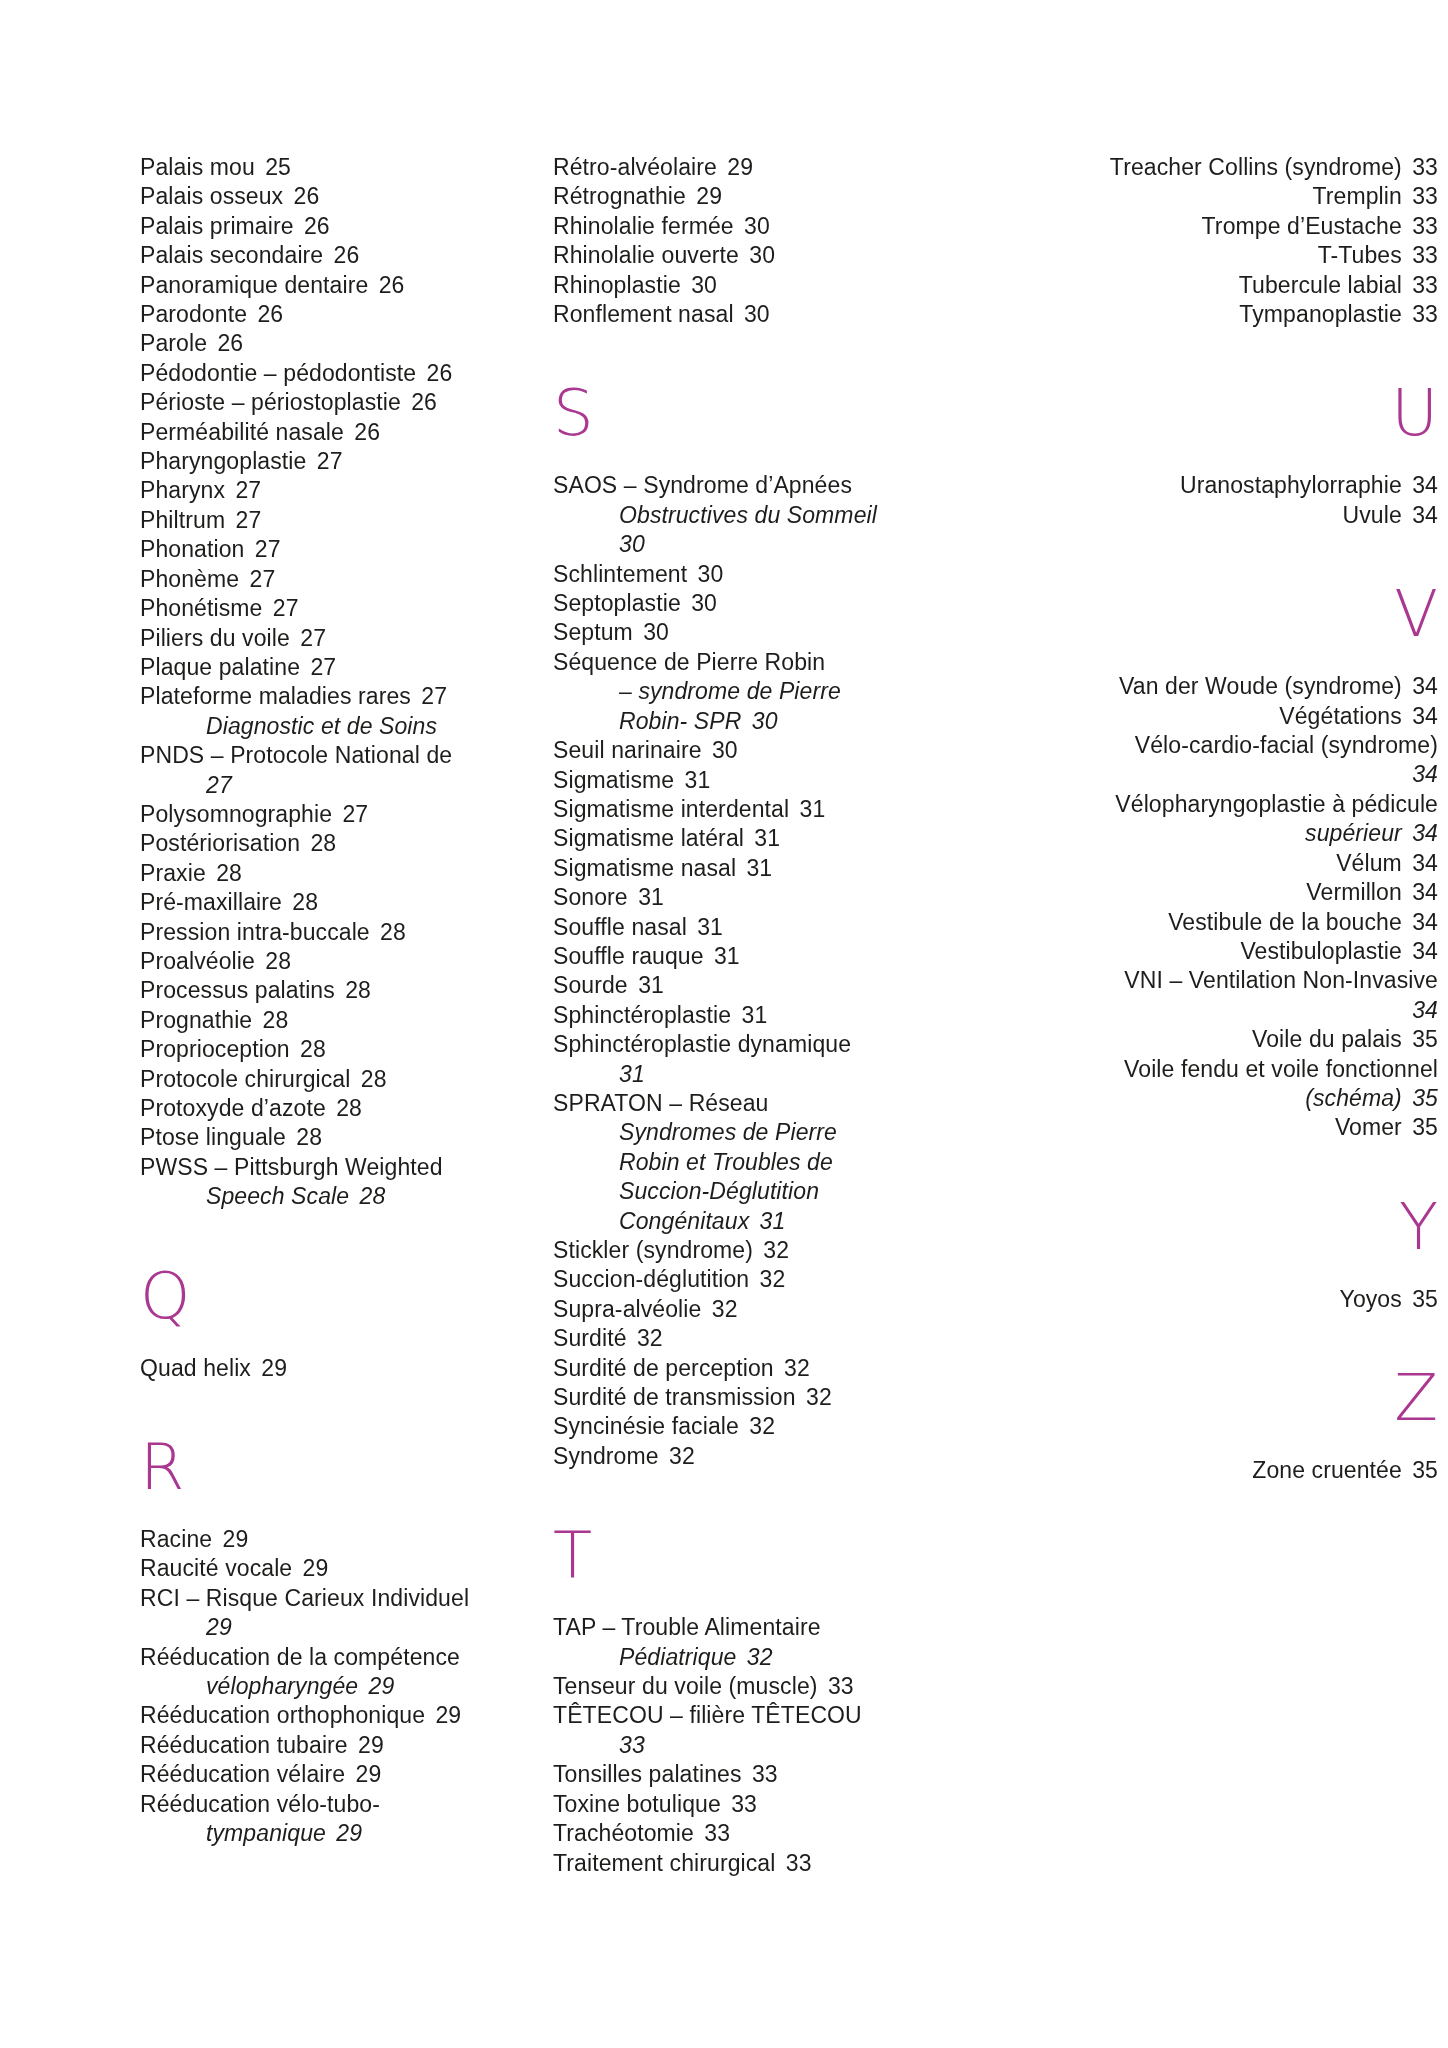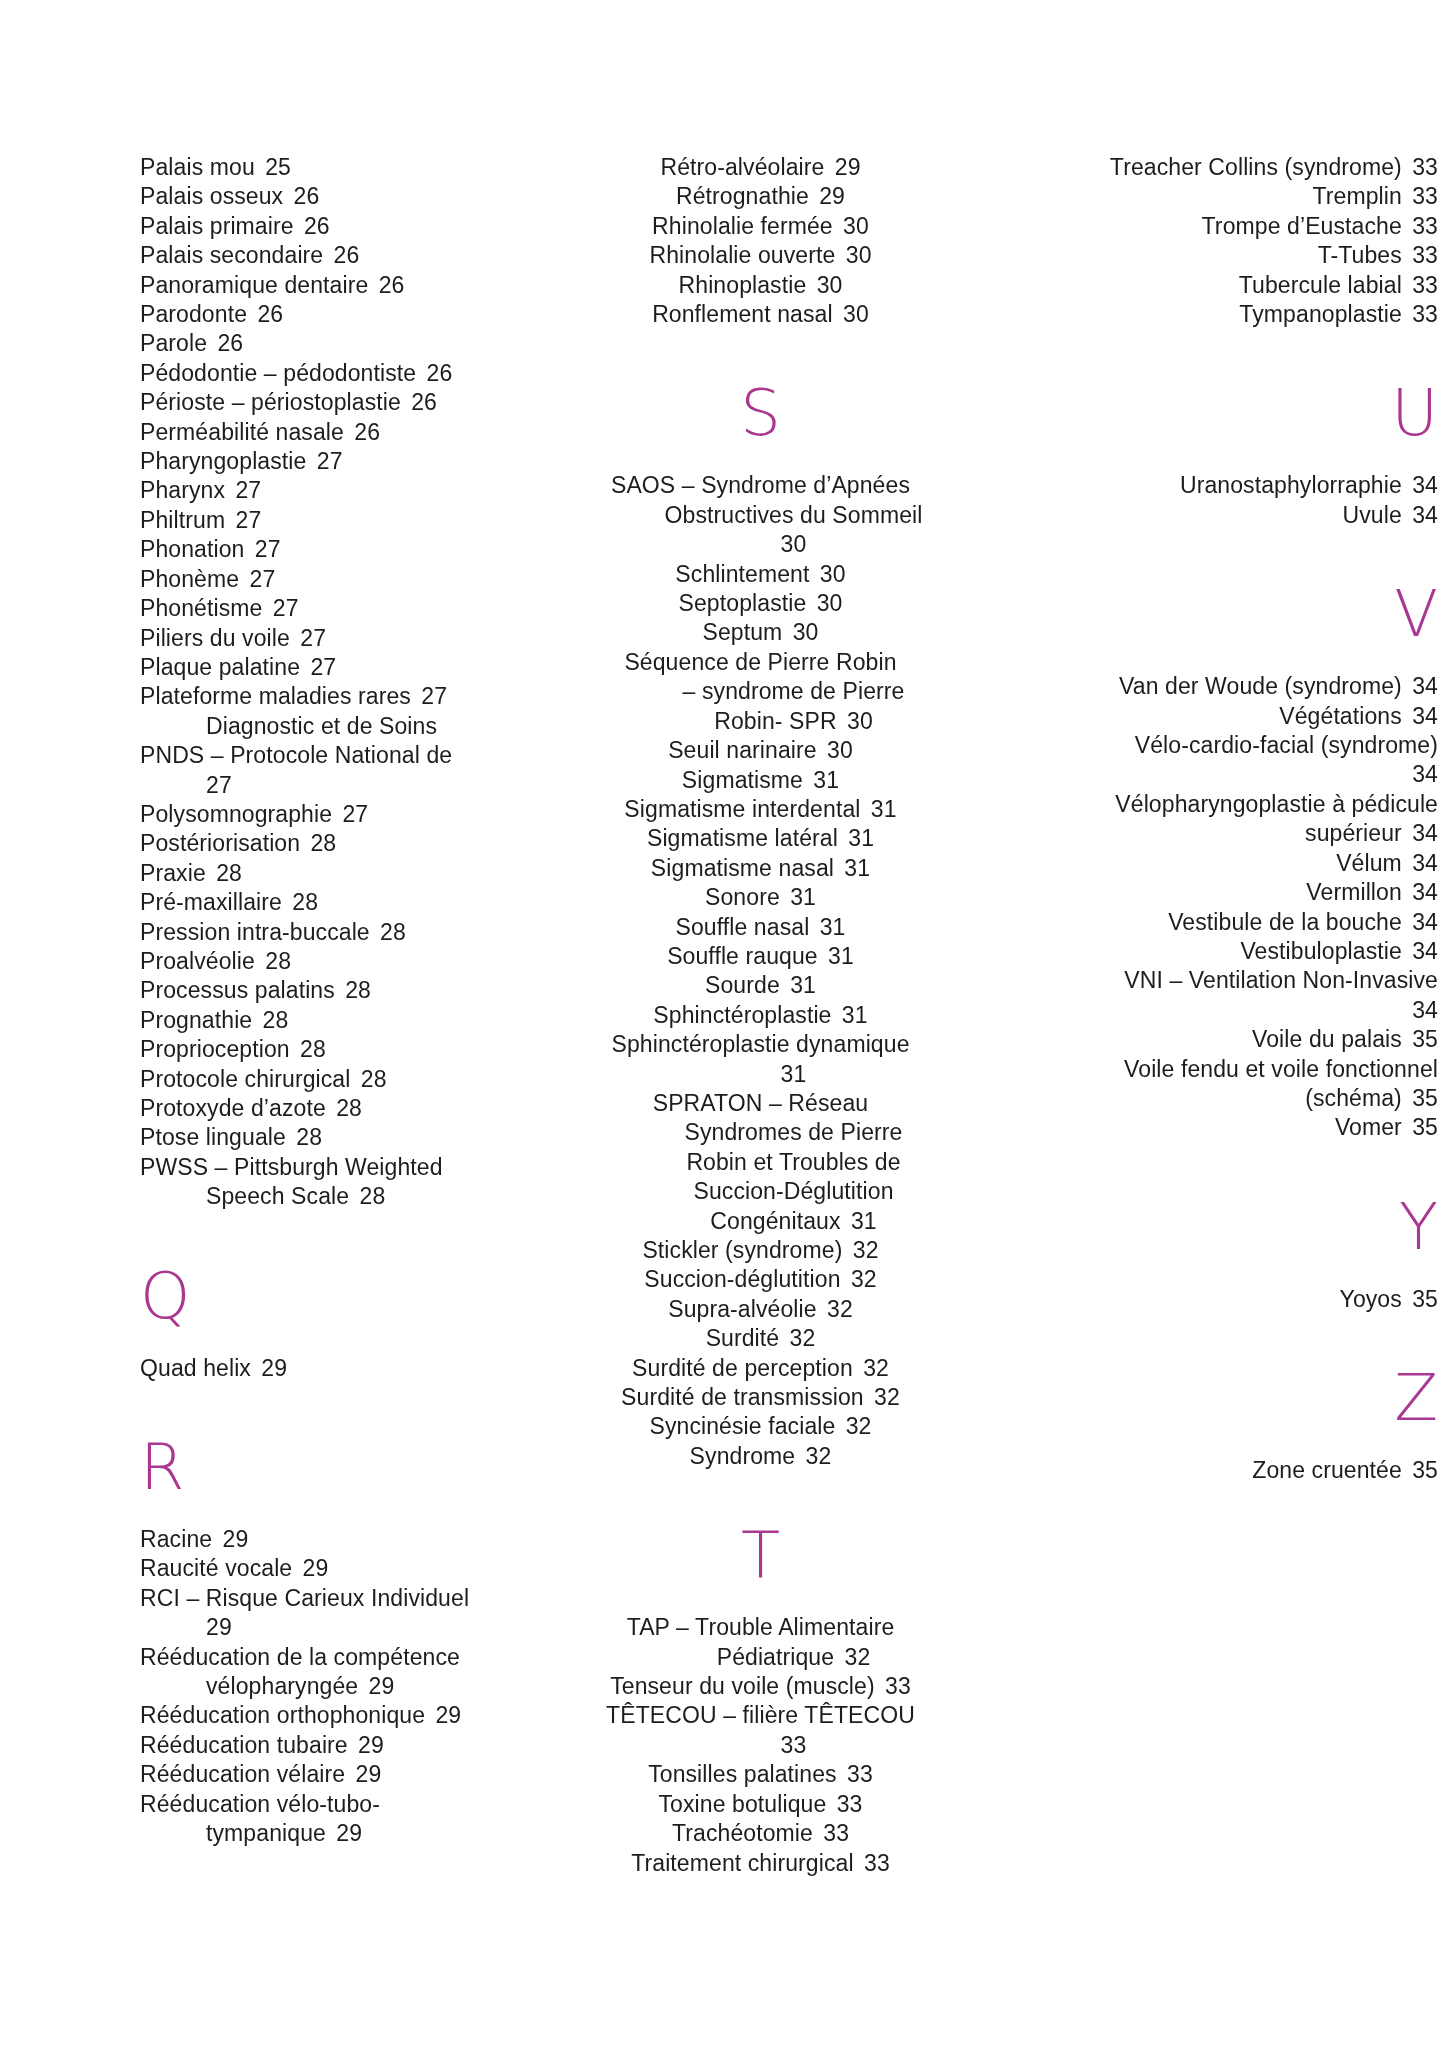--- a/index.html
+++ b/index.html
@@ -23,32 +23,33 @@
   }
   .columns {
     display: flex;
     flex-direction: row;
     align-items: flex-start;
   }
   .col {
     flex: 0 0 auto;
   }
   .col-1 { width: 413px; }
-  .col-2 { width: 415px; text-align: center; }
+  .col-2 { width: 415px; }
   .col-3 { width: 470px; text-align: right; }
   .entry {
     font-size: 23px;
     line-height: 29.4px;
     letter-spacing: 0.1px;
   }
   .line {
     white-space: nowrap;
   }
   .line.indent {
     padding-left: 66px;
+    font-style: italic;
   }
   .page-num {
     margin-left: 0.45em;
   }
   .page-num.no-gap {
     margin-left: 0;
   }
   .section-letter {
     font-family: "DejaVu Sans", sans-serif;
     font-weight: 200;

